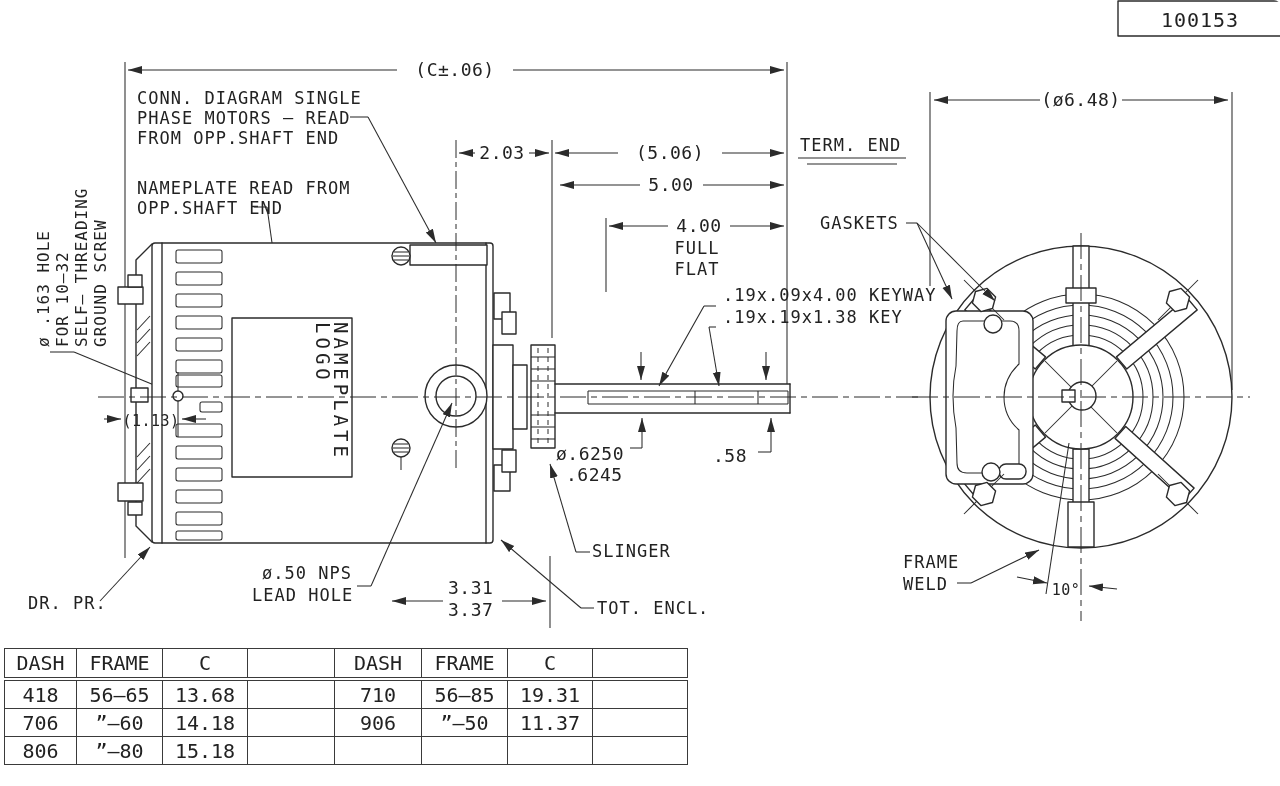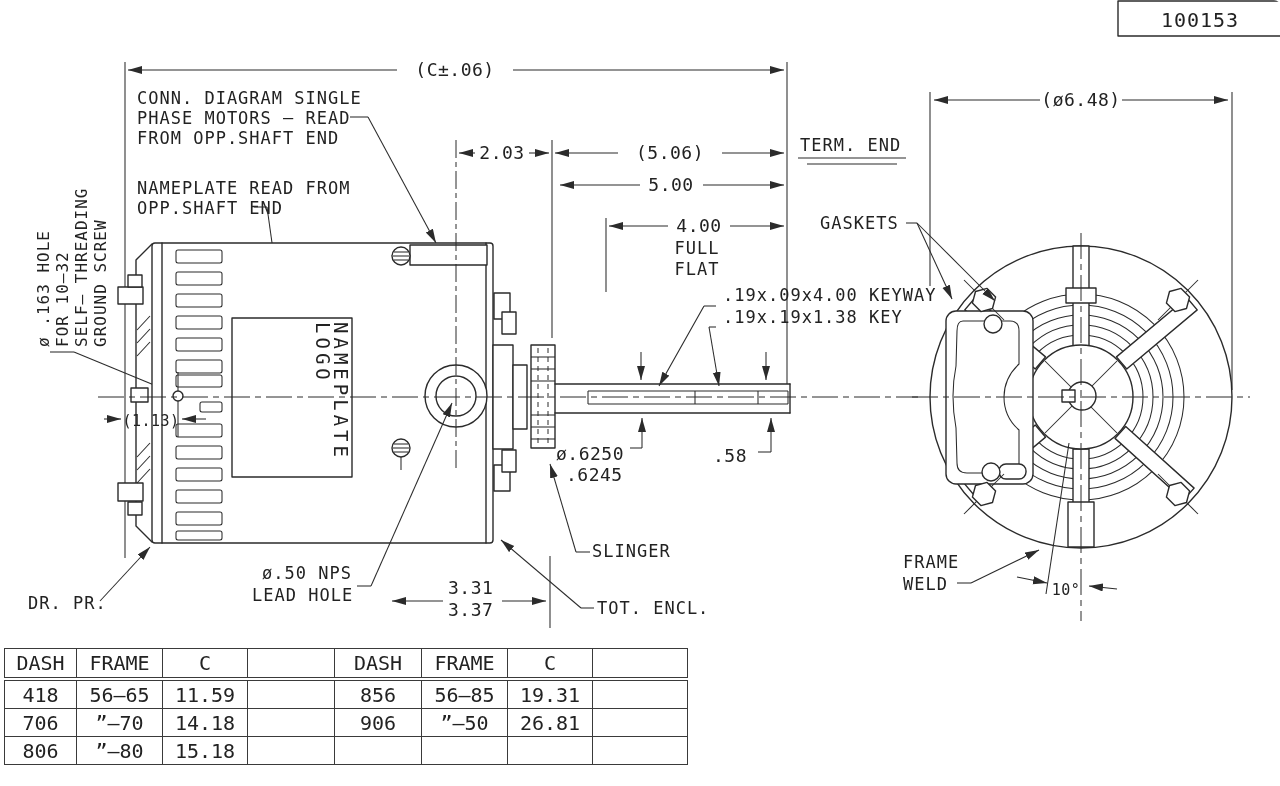--- a/index.html
+++ b/index.html
@@ -409,35 +409,35 @@
       <th>C</th>
       <th></th>
       <th>DASH</th>
       <th>FRAME</th>
       <th>C</th>
       <th></th>
     </tr>
     <tr>
       <td>418</td>
       <td>56–65</td>
-      <td>11.59</td>
-      <td></td>
-      <td>856</td>
+      <td>13.68</td>
+      <td></td>
+      <td>710</td>
       <td>56–85</td>
       <td>19.31</td>
       <td></td>
     </tr>
     <tr>
       <td>706</td>
-      <td>”–70</td>
+      <td>”–60</td>
       <td>14.18</td>
       <td></td>
       <td>906</td>
       <td>”–50</td>
-      <td>26.81</td>
+      <td>11.37</td>
       <td></td>
     </tr>
     <tr>
       <td>806</td>
       <td>”–80</td>
       <td>15.18</td>
       <td></td>
       <td></td>
       <td></td>
       <td></td>

